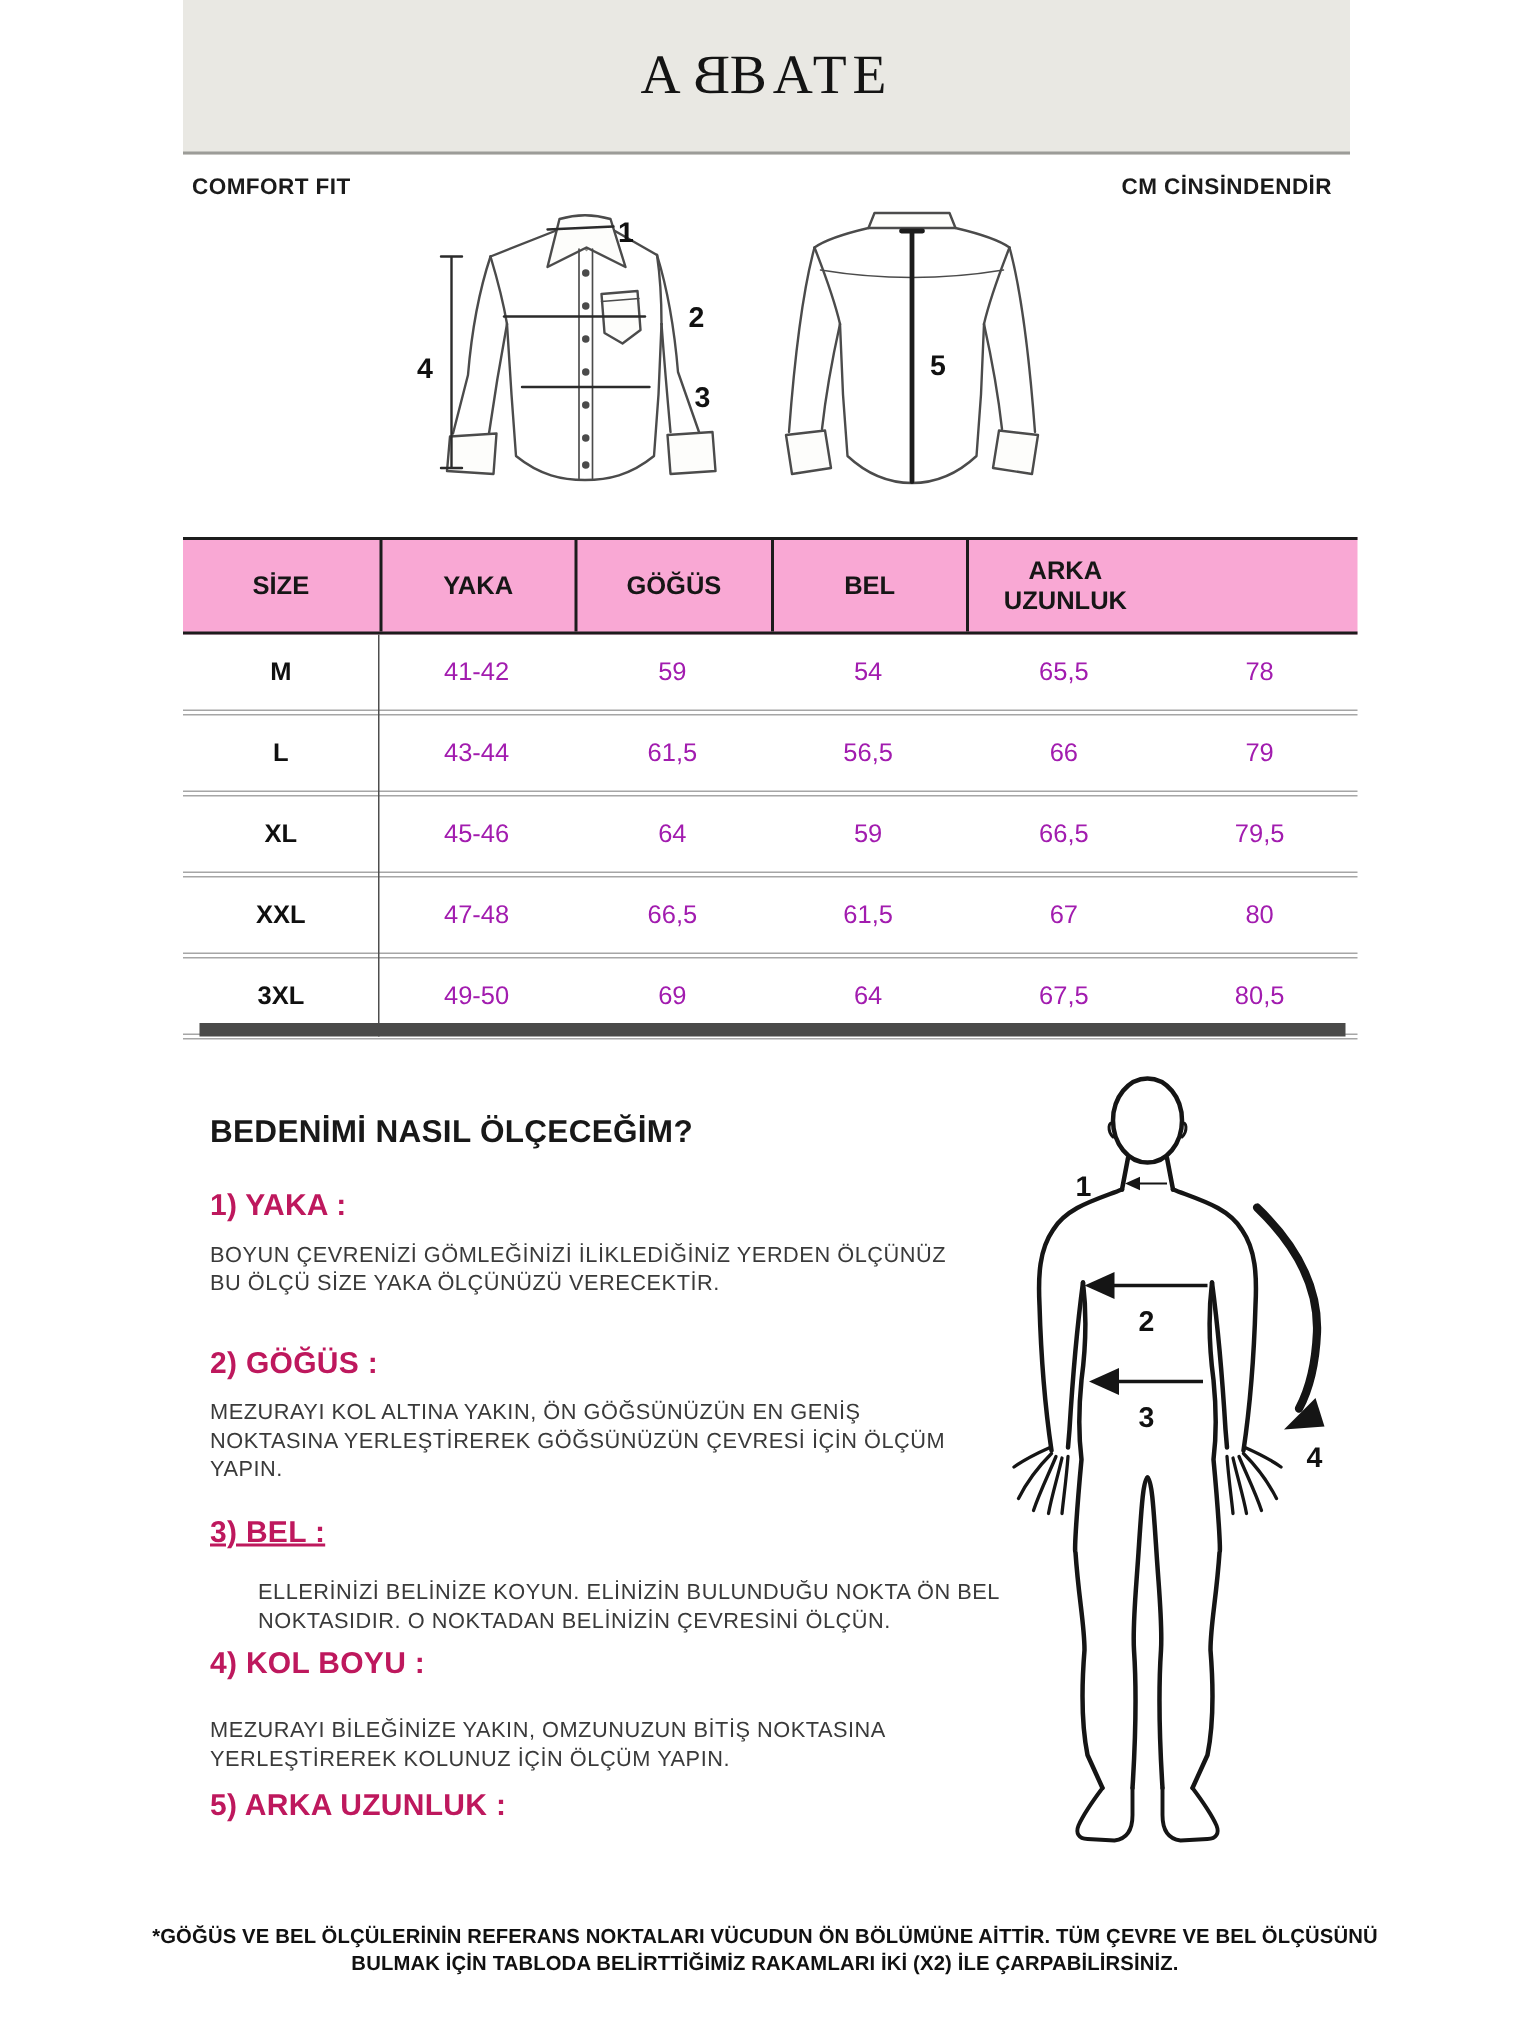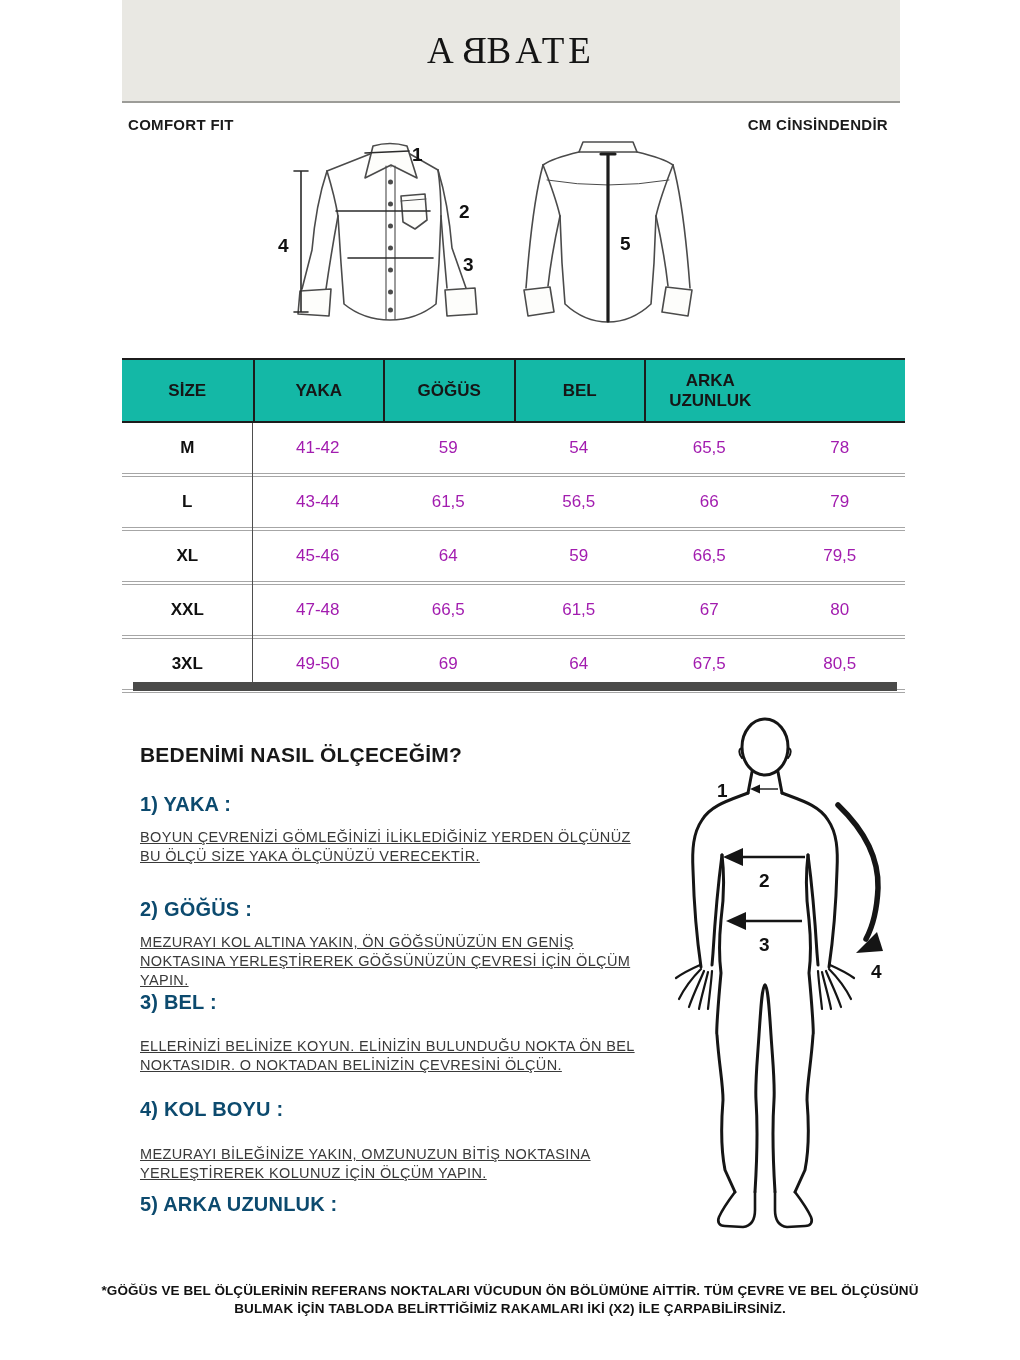--- a/index.html
+++ b/index.html
@@ -27,21 +27,21 @@
     letter-spacing:0.3px; color:#1b1b1b;
   }
   
   .shirt-svg { position:absolute; left:270px; top:138px; }
   .body-svg  { position:absolute; left:655px; top:705px; }
   .measure-num { font-family:"Liberation Sans", sans-serif; font-size:19px; font-weight:bold; fill:#111; }
   
   .size-table { position:absolute; left:122px; top:358px; width:783px; }
   .thead {
     display:grid; grid-template-columns:repeat(6,1fr);
-    background:#14b8a6; border-top:2px solid #1c1c1c; border-bottom:2px solid #1c1c1c;
+    background:#f9a8d4; border-top:2px solid #1c1c1c; border-bottom:2px solid #1c1c1c;
   }
   .th {
     min-height:53px; display:flex; align-items:center; justify-content:center;
     text-align:center; font-weight:bold; font-size:17px; line-height:1.15;
     padding:4px 16px; border-left:2px solid #1c1c1c; color:#161616;
   }
   .th:first-child { border-left:none; }
   .tbody { position:relative; }
   .tbody::before {
     content:""; position:absolute; left:130px; top:0; bottom:2px; width:1px;
@@ -56,25 +56,25 @@
   .thick-bar {
     position:absolute; left:133px; top:682px; width:764px; height:9px;
     background:#4a4a49;
   }
   
   .guide { position:absolute; left:140px; top:715px; width:515px; height:580px; }
   .guide-title {
     position:absolute; top:0; left:0; font-size:21px; font-weight:bold;
     letter-spacing:0.2px; color:#181818;margin-top:28px;
   }
-  .gsec-head { position:absolute; left:0; font-size:20px; font-weight:bold; color:#0c4a6e; letter-spacing:0.2px; }
-  .gsec-body { position:absolute; left:0; width:495px; font-size:14.5px; line-height:1.3; color:#3a3a3a; letter-spacing:0.35px;text-decoration:underline; }
+  .gsec-head { position:absolute; left:0; font-size:20px; font-weight:bold; color:#be185d; letter-spacing:0.2px; }
+  .gsec-body { position:absolute; left:0; width:495px; font-size:14.5px; line-height:1.3; color:#3a3a3a; letter-spacing:0.35px; }
   .h1 { top:78px; }  .b1 { top:113px; }
   .h2 { top:183px; } .b2 { top:218px; }
-  .h3 { top:276px; } .b3 { top:322px; }
+  .h3 { top:296px;text-decoration:underline; } .b3 { top:338px;margin-left:32px; }
   .h4 { top:383px; } .b4 { top:418px;margin-top:12px; }
   .h5 { top:478px; } .b5 { top:511px; }
   
   .footnote {
     position:absolute; left:50%; transform:translateX(-50%); top:1282px; width:835px;
     text-align:center; font-weight:bold; font-size:13.5px; line-height:1.35;
     letter-spacing:0.1px; color:#111;
   }
 </style>
 </head>

